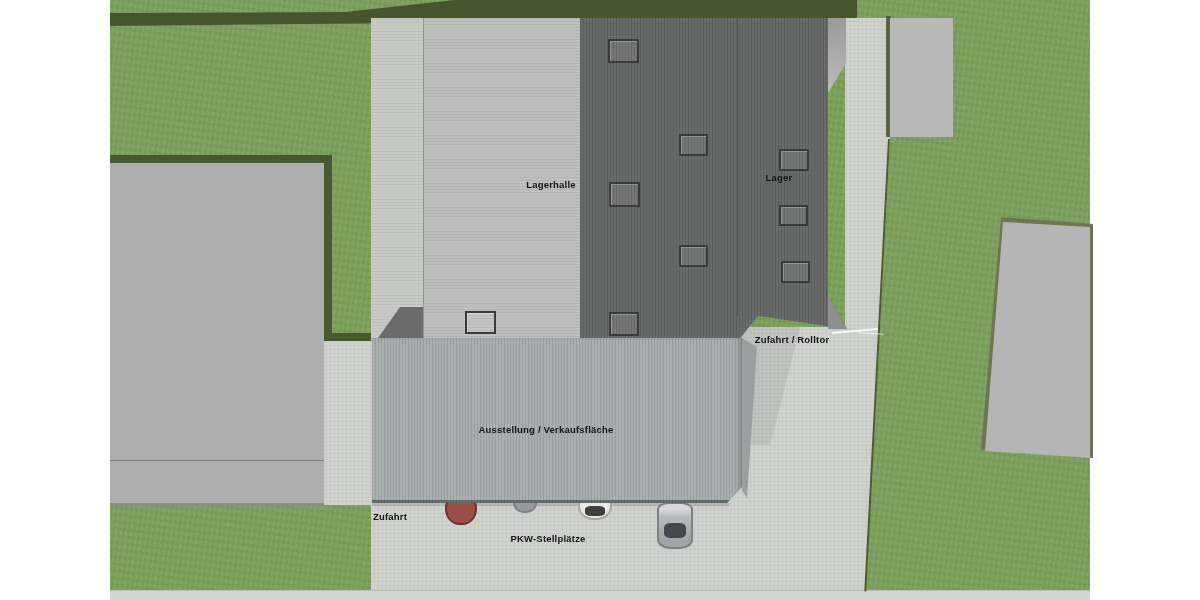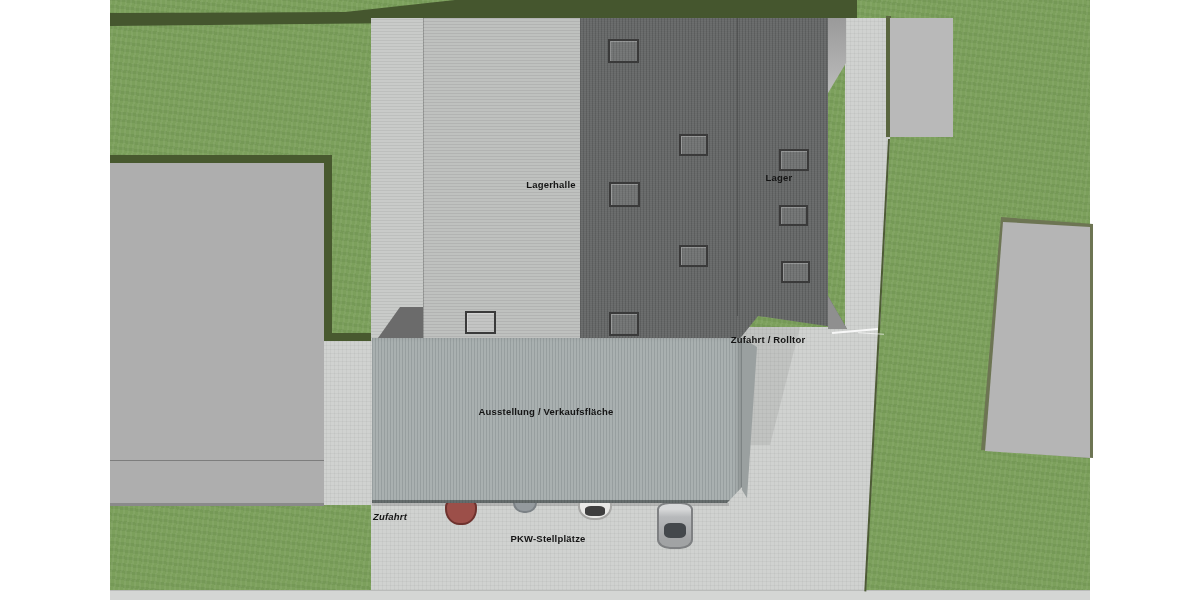--- a/index.html
+++ b/index.html
@@ -82,25 +82,25 @@
     box-shadow:inset 1px 1px 0 rgba(255,255,255,.25);z-index:4;}
   
   .car{position:absolute;z-index:2;border-style:solid;border-width:2px;}
   .car--red,.car--gray,.car--white{border-radius:45% 45% 45% 45% / 38% 38% 55% 55%;}
   .car--silver{border-radius:34% 34% 36% 36% / 16% 16% 20% 20%;
     background-image:linear-gradient(180deg, rgba(255,255,255,.45) 0 12%, rgba(255,255,255,0) 30%, rgba(0,0,0,.12) 85%);}
   .car-window{position:absolute;border-radius:30%;}
   
   .lbl{position:absolute;color:#141414;font-weight:bold;font-size:9.5px;letter-spacing:.2px;
     white-space:nowrap;z-index:6;transform:translateX(-50%);}
-  .lbl-left{transform:none;font-style:italic;}
+  .lbl-left{transform:none;}
   .lbl-lagerhalle{left:441px;top:179px;}
   .lbl-lager{left:669px;top:172px;}
-  .lbl-rolltor{left:658px;top:334px;}
-  .lbl-ausstellung{left:436px;top:406px;}
+  .lbl-rolltor{left:682px;top:334px;}
+  .lbl-ausstellung{left:436px;top:424px;}
   .lbl-zufahrt{left:263px;top:511px;}
   .lbl-pkw{left:438px;top:533px;}
 </style>
 </head>
 <body>
 
 <div id="plan">
 
   <div class="hedge-top"></div>
   <div class="hedge hedge-h1"></div>

